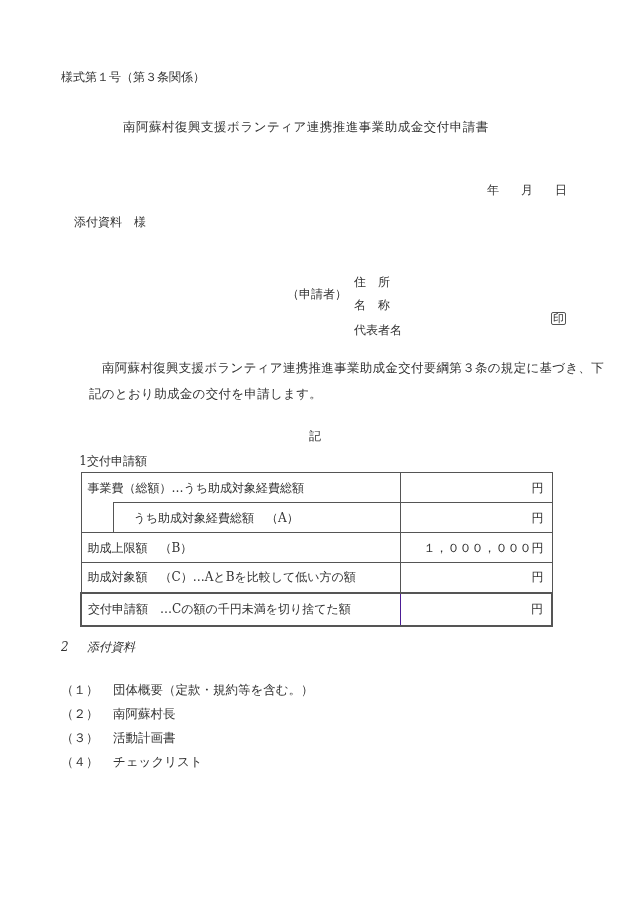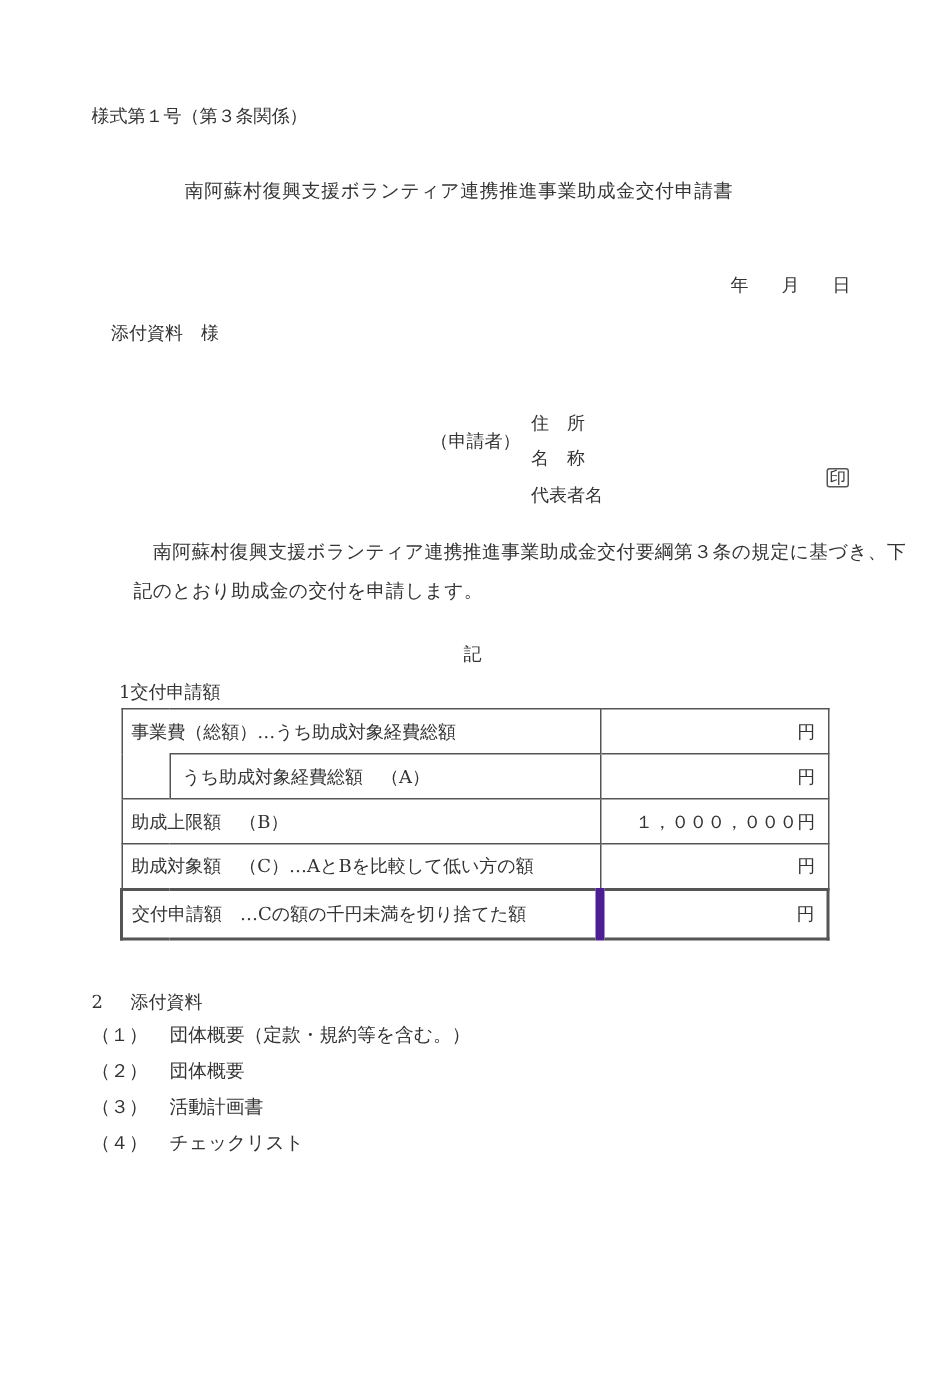--- a/index.html
+++ b/index.html
@@ -56,26 +56,26 @@
       height: 30px;
       padding: 0 6px;
       vertical-align: middle;
       box-sizing: border-box;
       line-height: 1;
     }
     table.amounts td.label-cell { width: 319px; }
     table.amounts td.value-cell { text-align: right; padding-right: 8px; }
     table.amounts td.indent-spacer { width: 32px; border-top: none; border-bottom: none; padding: 0; }
     table.amounts tr.first-row td.label-cell { border-bottom: none; }
-    table.amounts td.sub-label { width: 287px; padding-left: 8px; margin-top: 28px; }
+    table.amounts td.sub-label { width: 287px; padding-left: 20px; margin-top: 28px; }
     table.amounts tr.final-row td { border: 2px solid #555555; height: 33px; }
-    table.amounts tr.final-row td.label-cell { border-right: 6px solid #4c1d95; }
+    table.amounts tr.final-row td.label-cell { border-right: 1px solid #4c1d95; }
     table.amounts tr.final-row td.value-cell { border-left: 1px solid #555555; }
 
-    .section2 { left: 61px; top: 662px; }
+    .section2 { left: 61px; top: 641px; font-style: italic; }
     .section2 .num { display: inline-block; width: 26px; }
     .attach-list { position: absolute; left: 61px; top: 684px; margin: 0; padding: 0; list-style: none; }
     .attach-list li { height: 24px; line-height: 12px; padding-top: 0; white-space: nowrap; font-size: 12.5px; }
     .attach-list li .idx { display: inline-block; width: 52px; }
   </style>
 </head>
 <body>
 
 <div class="abs form-number">様式第１号（第３条関係）</div>
 
@@ -136,16 +136,16 @@
   </tr>
 </tbody>
   </table>
 
 <div class="abs section2">
   <span class="num">2</span><span>添付資料</span>
 </div>
 
 <ul class="attach-list">
   <li><span class="idx">（１）</span><span>団体概要（定款・規約等を含む。）</span></li>
-  <li><span class="idx">（２）</span><span>団体概要</span></li>
+  <li><span class="idx">（２）</span><span>南阿蘇村長</span></li>
   <li><span class="idx">（３）</span><span>活動計画書</span></li>
   <li><span class="idx">（４）</span><span>チェックリスト</span></li>
 </ul>
 
 </body></html>

